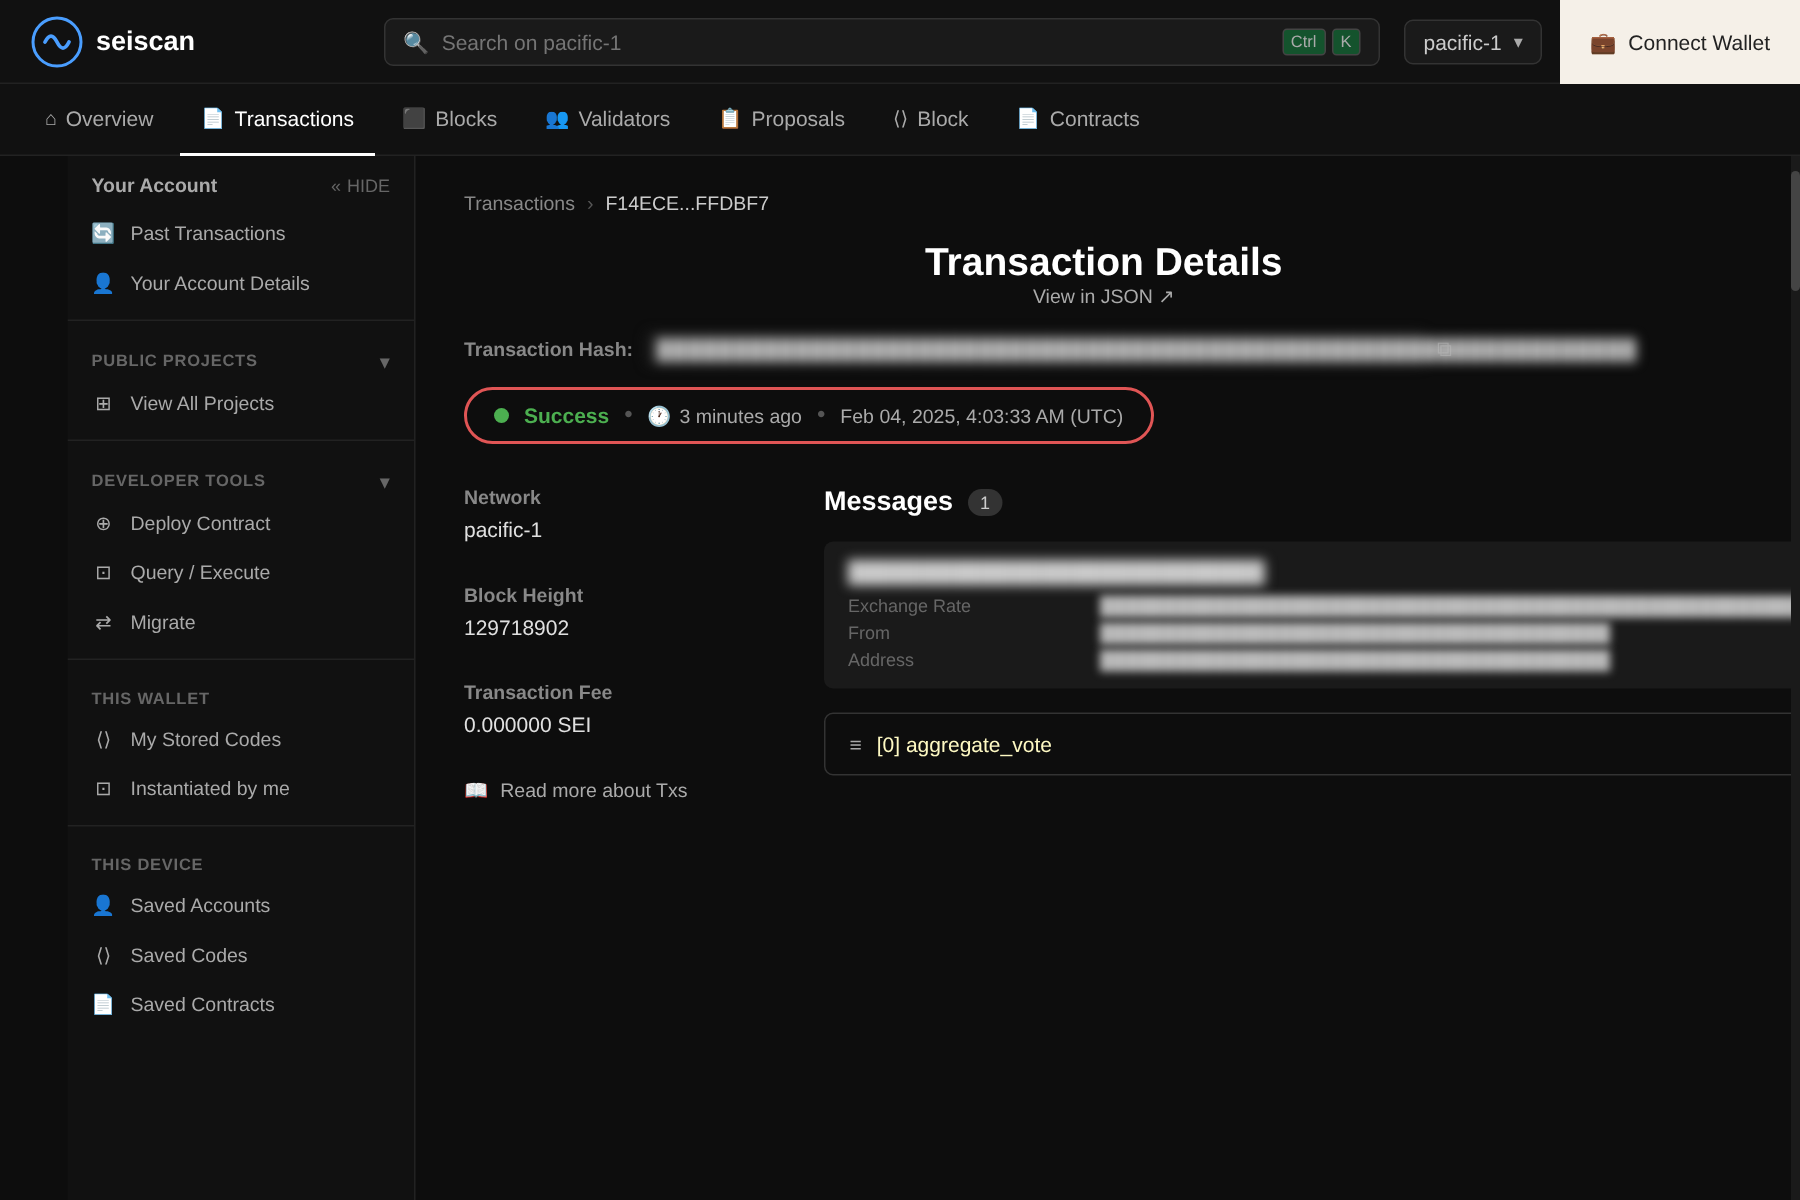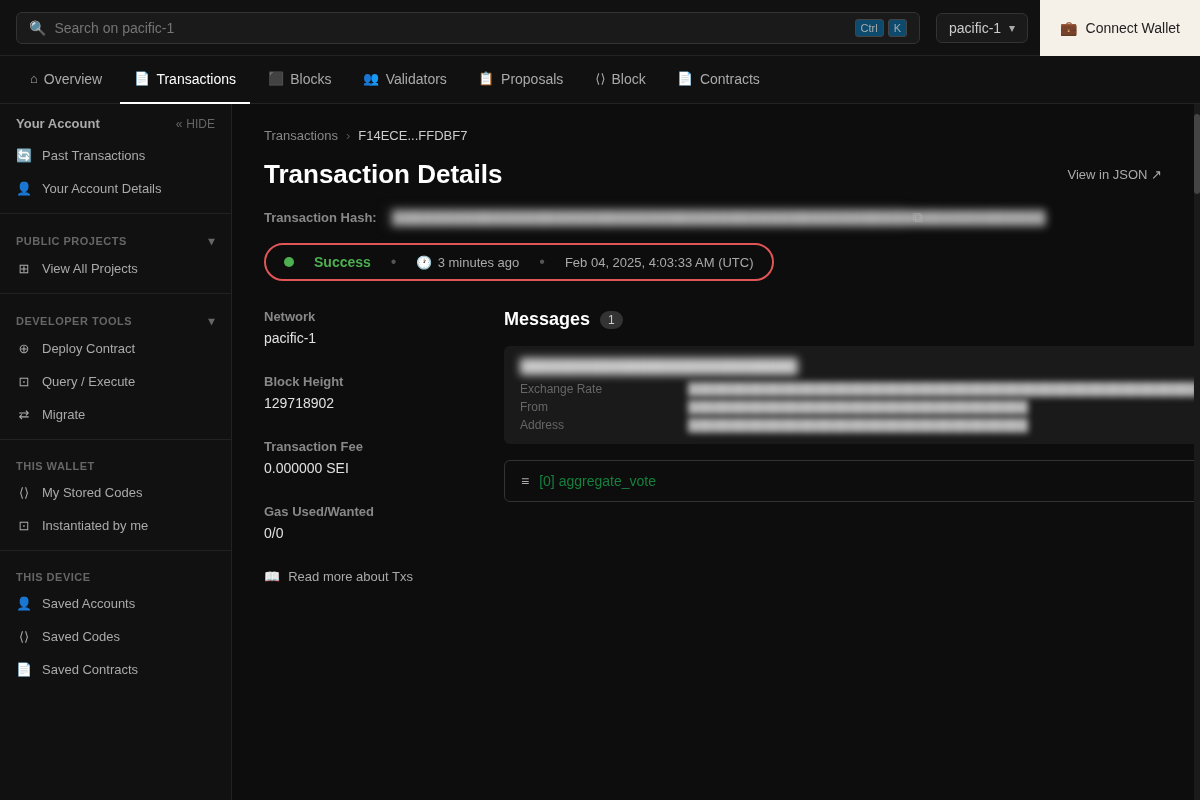--- a/index.html
+++ b/index.html
@@ -7,67 +7,67 @@
 
     
     .header { display: flex; align-items: center; background: #111; border-bottom: 1px solid #222; height: 56px; flex-shrink: 0; }
     .logo { display: flex; align-items: center; gap: 8px; padding: 0 20px; width: 240px; flex-shrink: 0; }
     .logo-icon { width: 36px; height: 36px; }
     .logo-text { color: #fff; font-size: 18px; font-weight: 600; }
     .search-bar { flex: 1; display: flex; align-items: center; gap: 8px; background: #1a1a1a; border: 1px solid #333; border-radius: 6px; padding: 6px 12px; margin: 0 16px; }
     .search-icon { color: #666; font-size: 14px; }
     .search-input { background: none; border: none; outline: none; color: #f0abfc; font-size: 14px; flex: 1; }
     .search-kbd { display: flex; gap: 4px; align-items: center; }
-    .kbd { background: #0c4a6e; color: #aaa; font-size: 11px; padding: 2px 5px; border-radius: 3px; border: 1px solid #444; }
+    .kbd { background: #14532d; color: #aaa; font-size: 11px; padding: 2px 5px; border-radius: 3px; border: 1px solid #444; }
     .network-selector { display: flex; align-items: center; gap: 8px; background: #1a1a1a; border: 1px solid #333; border-radius: 6px; padding: 6px 12px; margin-right: 12px; cursor: pointer; white-space: nowrap; }
     .network-text { color: #ccc; font-size: 14px; }
     .chevron { color: #aaa; font-size: 12px; }
     .connect-wallet-btn { background: #f5f0e8; color: #222; border: none; padding: 10px 20px; font-size: 14px; font-weight: 500; cursor: pointer; height: 56px; display: flex; align-items: center; gap: 8px; white-space: nowrap; flex-shrink: 0; }
 
     
     .navbar { display: flex; align-items: center; background: #111; border-bottom: 1px solid #222; height: 48px; flex-shrink: 0; padding: 0 16px; gap: 4px; }
     .nav-item { display: flex; align-items: center; gap: 6px; padding: 0 14px; height: 48px; color: #aaa; font-size: 14px; cursor: pointer; border-bottom: 2px solid transparent; white-space: nowrap; }
     .nav-item.active { color: #fff; border-bottom: 2px solid #fff; }
     .nav-icon { font-size: 13px; }
 
     
     .main-layout { display: flex; flex: 1; overflow: hidden; }
 
     
-    .sidebar { width: 232px; background: #111; border-right: 1px solid #222; overflow-y: auto; flex-shrink: 0; padding-bottom: 16px; }
+    .sidebar { width: 232px; background: #111; border-right: 1px solid #222; overflow-y: auto; flex-shrink: 0; padding-bottom: 16px; margin-left: 45px; }
     .sidebar-section-header { display: flex; align-items: center; justify-content: space-between; padding: 12px 16px 8px; }
     .sidebar-section-title { color: #aaa; font-size: 13px; font-weight: 600; }
     .hide-btn { color: #666; font-size: 12px; cursor: pointer; display: flex; align-items: center; gap: 4px; }
     .sidebar-item { display: flex; align-items: center; gap: 10px; padding: 9px 16px; color: #aaa; font-size: 13px; cursor: pointer; }
     .sidebar-item-icon { font-size: 13px; width: 16px; text-align: center; }
     .sidebar-group-title { color: #666; font-size: 11px; font-weight: 600; text-transform: uppercase; padding: 12px 16px 4px; letter-spacing: 0.5px; display: flex; justify-content: space-between; align-items: center; }
     .sidebar-divider { border: none; border-top: 1px solid #222; margin: 8px 0; }
     .collapse-icon { color: #666; font-size: 12px; cursor: pointer; }
 
     
     .content { flex: 1; overflow-y: auto; padding: 24px 32px; background: #0d0d0d; }
 
     
     .breadcrumb { display: flex; align-items: center; gap: 8px; color: #888; font-size: 13px; margin-bottom: 16px; }
     .breadcrumb-link { color: #888; cursor: pointer; }
     .breadcrumb-sep { color: #555; }
     .breadcrumb-current { color: #ccc; }
 
     
-    .page-title { font-size: 26px; font-weight: 700; color: #fff; margin-bottom: 16px; display: flex; align-items: center; justify-content: space-between; }
+    .page-title { font-size: 26px; font-weight: 700; color: #fff; margin-bottom: 16px; display: flex; align-items: center; justify-content: space-between; flex-direction: column; }
     .view-json-btn { font-size: 13px; color: #aaa; cursor: pointer; display: flex; align-items: center; gap: 5px; font-weight: 400; }
 
     
     .tx-hash-row { display: flex; align-items: center; gap: 8px; margin-bottom: 14px; }
     .tx-hash-label { color: #888; font-size: 13px; font-weight: 600; }
     .tx-hash-value { color: #bbb; font-size: 13px; background: #1a1a1a; padding: 4px 8px; border-radius: 4px; letter-spacing: 1px; filter: blur(4px); flex: 1; max-width: 520px; }
     .copy-icon { color: #666; cursor: pointer; font-size: 14px; }
 
     
-    .status-row { display: flex; align-items: center; gap: 20px; background: transparent; border: 2px solid #e05555; border-radius: 24px; padding: 8px 18px; width: fit-content; margin-bottom: 28px; }
+    .status-row { display: flex; align-items: center; gap: 10px; background: transparent; border: 2px solid #e05555; border-radius: 24px; padding: 8px 18px; width: fit-content; margin-bottom: 28px; }
     .status-dot { width: 10px; height: 10px; background: #4caf50; border-radius: 50%; }
     .status-text { color: #4caf50; font-size: 14px; font-weight: 600; }
     .status-sep { color: #555; }
     .status-time { color: #aaa; font-size: 13px; display: flex; align-items: center; gap: 5px; }
     .status-date { color: #aaa; font-size: 13px; }
 
     
     .details-grid { display: grid; grid-template-columns: 240px 1fr; gap: 0; }
     .details-left { padding-right: 32px; }
     .detail-block { margin-bottom: 28px; }
@@ -85,35 +85,42 @@
     .message-field { display: grid; grid-template-columns: 160px 1fr; gap: 8px; }
     .field-label { color: #666; font-size: 12px; }
     .field-value { color: #bbb; font-size: 12px; filter: blur(3px); }
 
     
     .read-more { display: flex; align-items: center; gap: 8px; color: #aaa; font-size: 13px; cursor: pointer; margin-top: 8px; }
 
     
     .aggregate-section { margin-top: 16px; border: 1px solid #333; border-radius: 6px; padding: 12px 16px; display: flex; align-items: center; gap: 10px; }
     .aggregate-icon { color: #aaa; font-size: 14px; }
-    .aggregate-text { color: #15803d; font-size: 14px; }
+    .aggregate-text { color: #fef9c3; font-size: 14px; }
 
     
     ::-webkit-scrollbar { width: 6px; }
     ::-webkit-scrollbar-track { background: #111; }
     ::-webkit-scrollbar-thumb { background: #333; border-radius: 3px; }
 
     
     .scroll-indicator { width: 6px; background: #1a1a1a; position: relative; flex-shrink: 0; }
     .scroll-thumb { width: 6px; height: 80px; background: #444; border-radius: 3px; position: absolute; top: 10px; }
   </style>
 </head>
 <body>
 
 <header class="header">
+  <div class="logo">
+    <svg class="logo-icon" viewBox="0 0 36 36" fill="none">
+      <circle cx="18" cy="18" r="16" stroke="#4a9eff" stroke-width="2" fill="none"></circle>
+      <path d="M10 18 Q14 10 18 18 Q22 26 26 18" stroke="#4a9eff" stroke-width="2.5" fill="none" stroke-linecap="round"></path>
+    </svg>
+    <span class="logo-text">seiscan</span>
+  </div>
   <div class="search-bar">
     <span class="search-icon">🔍</span>
     <input class="search-input" placeholder="Search on pacific-1" style="">
     <div class="search-kbd">
       <span class="kbd">Ctrl</span>
       <span class="kbd">K</span>
     </div>
   </div>
   <div class="network-selector">
     <span class="network-text">pacific-1</span>
@@ -275,24 +282,20 @@
           <div class="detail-label">Network</div>
           <div class="detail-value">pacific-1</div>
         </div>
         <div class="detail-block">
           <div class="detail-label">Block Height</div>
           <div class="detail-value">129718902</div>
         </div>
         <div class="detail-block">
           <div class="detail-label">Transaction Fee</div>
           <div class="detail-value">0.000000 SEI</div>
-        </div>
-        <div class="detail-block">
-          <div class="detail-label">Gas Used/Wanted</div>
-          <div class="detail-value">0/0</div>
         </div>
         <div class="read-more">
           <span>📖</span>
           <span>Read more about Txs</span>
         </div>
       </div>
 
       <div class="messages-section">
         <div class="messages-header">
           <span class="messages-title">Messages</span>

